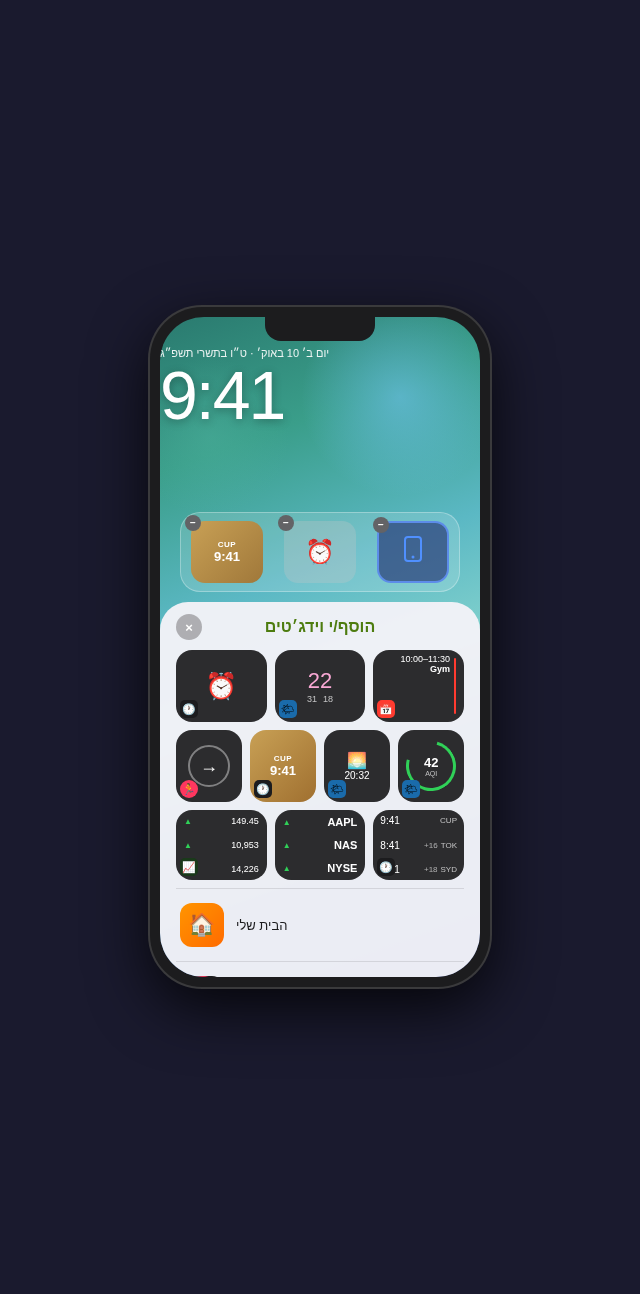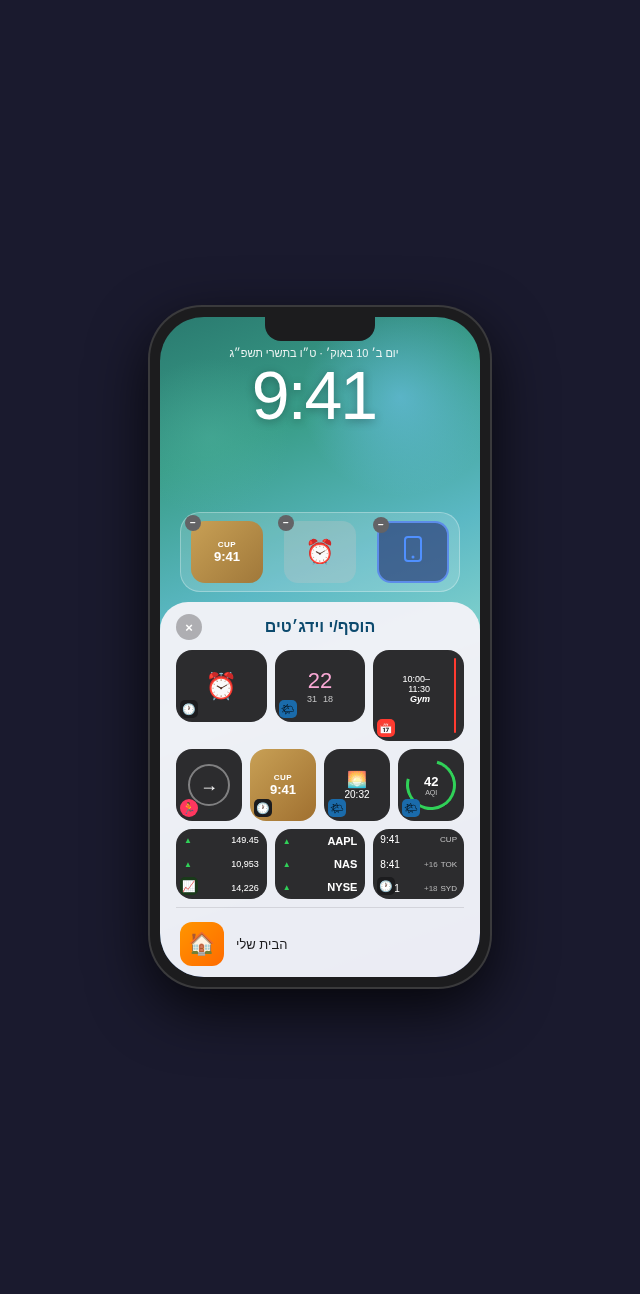--- a/index.html
+++ b/index.html
@@ -63,21 +63,21 @@
     }
 
     
     .lockscreen-top {
       position: absolute;
       top: 0; left: 0; right: 12px;
       height: 230px;
       z-index: 2;
       display: flex;
       flex-direction: column;
-      align-items: center;
+      align-items: flex-start;
       padding-top: 30px;
     }
     .lock-date {
       color: rgba(255,255,255,0.9);
       font-size: 11px;
       font-weight: 500;
       text-align: center;
       margin-bottom: 2px;
       direction: rtl;
     }
@@ -171,21 +171,21 @@
     .sheet-header {
       display: flex;
       align-items: center;
       justify-content: center;
       position: relative;
       margin-bottom: 14px;
     }
     .sheet-title {
       font-size: 16px;
       font-weight: 600;
-      color: #0c4a6e;
+      color: #4d7c0f;
       direction: rtl;
     }
     .close-btn {
       position: absolute;
       left: 0;
       width: 26px; height: 26px;
       background: #aeaeb2;
       border-radius: 50%;
       display: flex;
       align-items: center;
@@ -261,28 +261,28 @@
       align-items: center;
       justify-content: center;
       font-size: 11px;
     }
     .widget-big-num { color: #f9a8d4; font-size: 22px; font-weight: 300; }
     .widget-sub { color: rgba(255,255,255,0.7); font-size: 9px; }
 
     
     .calendar-wc {
       background: #2c2c2e;
-      height: 91px;
-      padding: 24px;
+      height: 72px;
+      padding: 4px;
       align-items: flex-end;
       justify-content: flex-start;
       flex-direction: column;
     }
     .cal-time { color: white; font-size: 9px; font-weight: 500; text-align: right; }
-    .cal-event { color: white; font-size: 9px; font-weight: 600; text-align: right; font-style: italic; }
+    .cal-event { color: white; font-size: 9px; font-weight: 600; text-align: right; }
     .cal-bar { width: 2px; background: #ff3b30; position: absolute; right: 8px; top: 8px; bottom: 8px; border-radius: 1px; }
 
     
     .stocks-inner {
       width: 100%;
       padding: 6px 8px;
       display: flex;
       flex-direction: column;
       justify-content: space-between;
       height: 100%;

